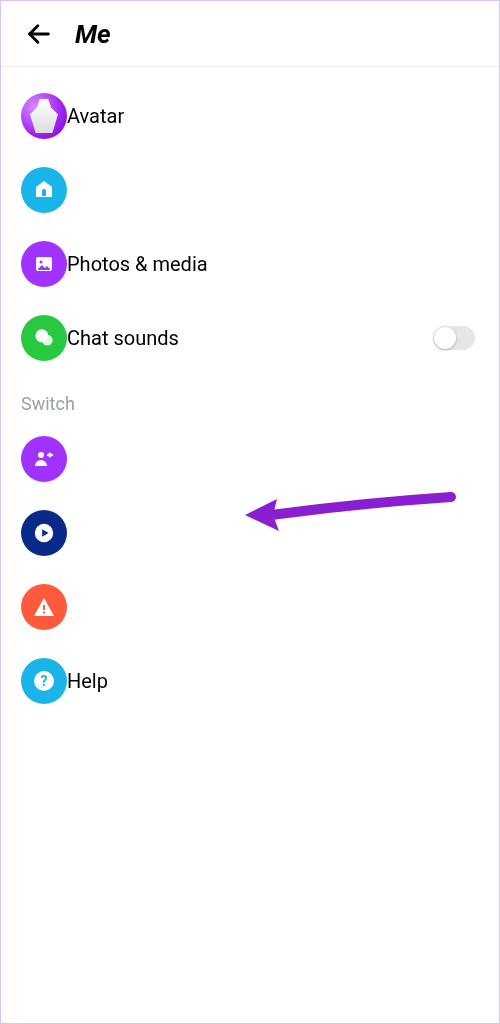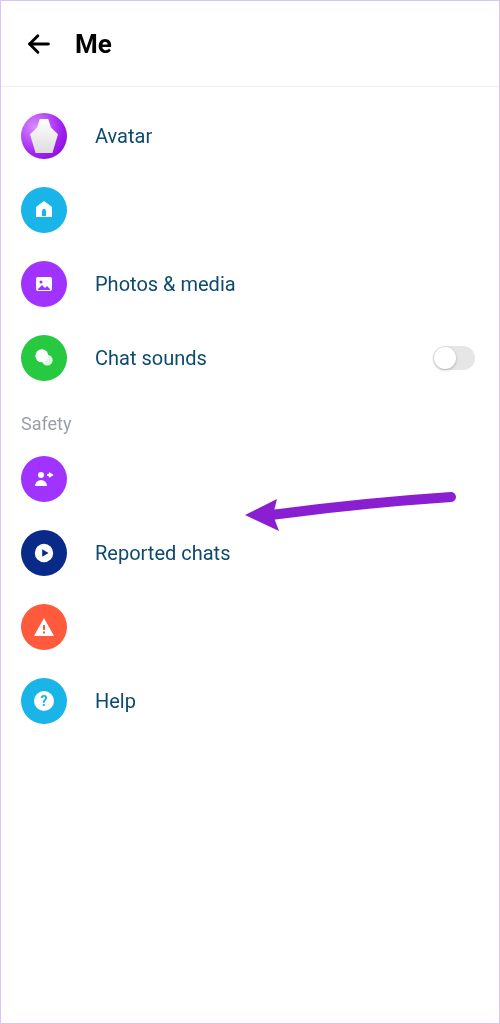--- a/index.html
+++ b/index.html
@@ -8,23 +8,24 @@
     background: #fff;
     width: 500px;
     height: 1024px;
     overflow: hidden;
     border: 1px solid #d8c5f0;
     position: relative;
   }
   .header {
     display: flex;
     align-items: center;
-    height: 86px;
+    height: 66px;
     padding: 0 18px;
     border-bottom: 1px solid #eee;
+    font-style: italic;
   }
   .back-btn {
     width: 40px;
     height: 40px;
     display: flex;
     align-items: center;
     justify-content: center;
     cursor: pointer;
   }
   .title {
@@ -47,22 +48,21 @@
     width: 46px;
     height: 46px;
     border-radius: 50%;
     display: flex;
     align-items: center;
     justify-content: center;
     flex-shrink: 0;
   }
   .row-label {
     font-size: 20px;
-    color: #0c4a6e;
-    margin-left: 28px;
+    color: #000000;
     font-weight: 400;
   }
   .section-header {
     font-size: 18px;
     color: #9aa0a6;
     padding: 18px 20px 8px 20px;
     font-weight: 400;
   }
   .toggle {
     position: absolute;
@@ -153,40 +153,39 @@
           <circle cx="10" cy="10" r="6"></circle>
           <circle cx="15" cy="14" r="5" opacity="0.85"></circle>
         </svg>
     </div>
     <div class="row-label">Chat sounds</div>
     <div class="toggle">
       <div class="toggle-knob"></div>
     </div>
   </div>
 
-  <div class="section-header">Safety</div>
+  <div class="section-header">Switch</div>
 
   <div class="row">
     <div class="icon-circle" style="background:#a033ff">
       <svg width="24" height="24" viewBox="0 0 24 24" fill="#fff">
           <circle cx="9" cy="8" r="3"></circle>
           <path d="M3 19a6 6 0 0 1 12 0z"></path>
           <path d="M17 6l3 2-3 2M21 8h-6" stroke="#fff" stroke-width="1.8" fill="none"></path>
         </svg>
     </div>
   </div>
 
   <div class="row">
     <div class="icon-circle" style="background:#0a2a8a">
       <svg width="22" height="22" viewBox="0 0 24 24" fill="#fff">
           <circle cx="12" cy="12" r="10"></circle>
           <polygon points="10,8 17,12 10,16" fill="#0a2a8a"></polygon>
         </svg>
     </div>
-    <div class="row-label">Reported chats</div>
   </div>
 
   <div class="row">
     <div class="icon-circle" style="background:#ff5a3c">
       <svg width="24" height="24" viewBox="0 0 24 24" fill="#fff">
           <path d="M12 3l10 18H2L12 3z"></path>
           <rect x="11" y="10" width="2" height="5" fill="#ff5a3c"></rect>
           <rect x="11" y="16.5" width="2" height="2" fill="#ff5a3c"></rect>
         </svg>
     </div>

